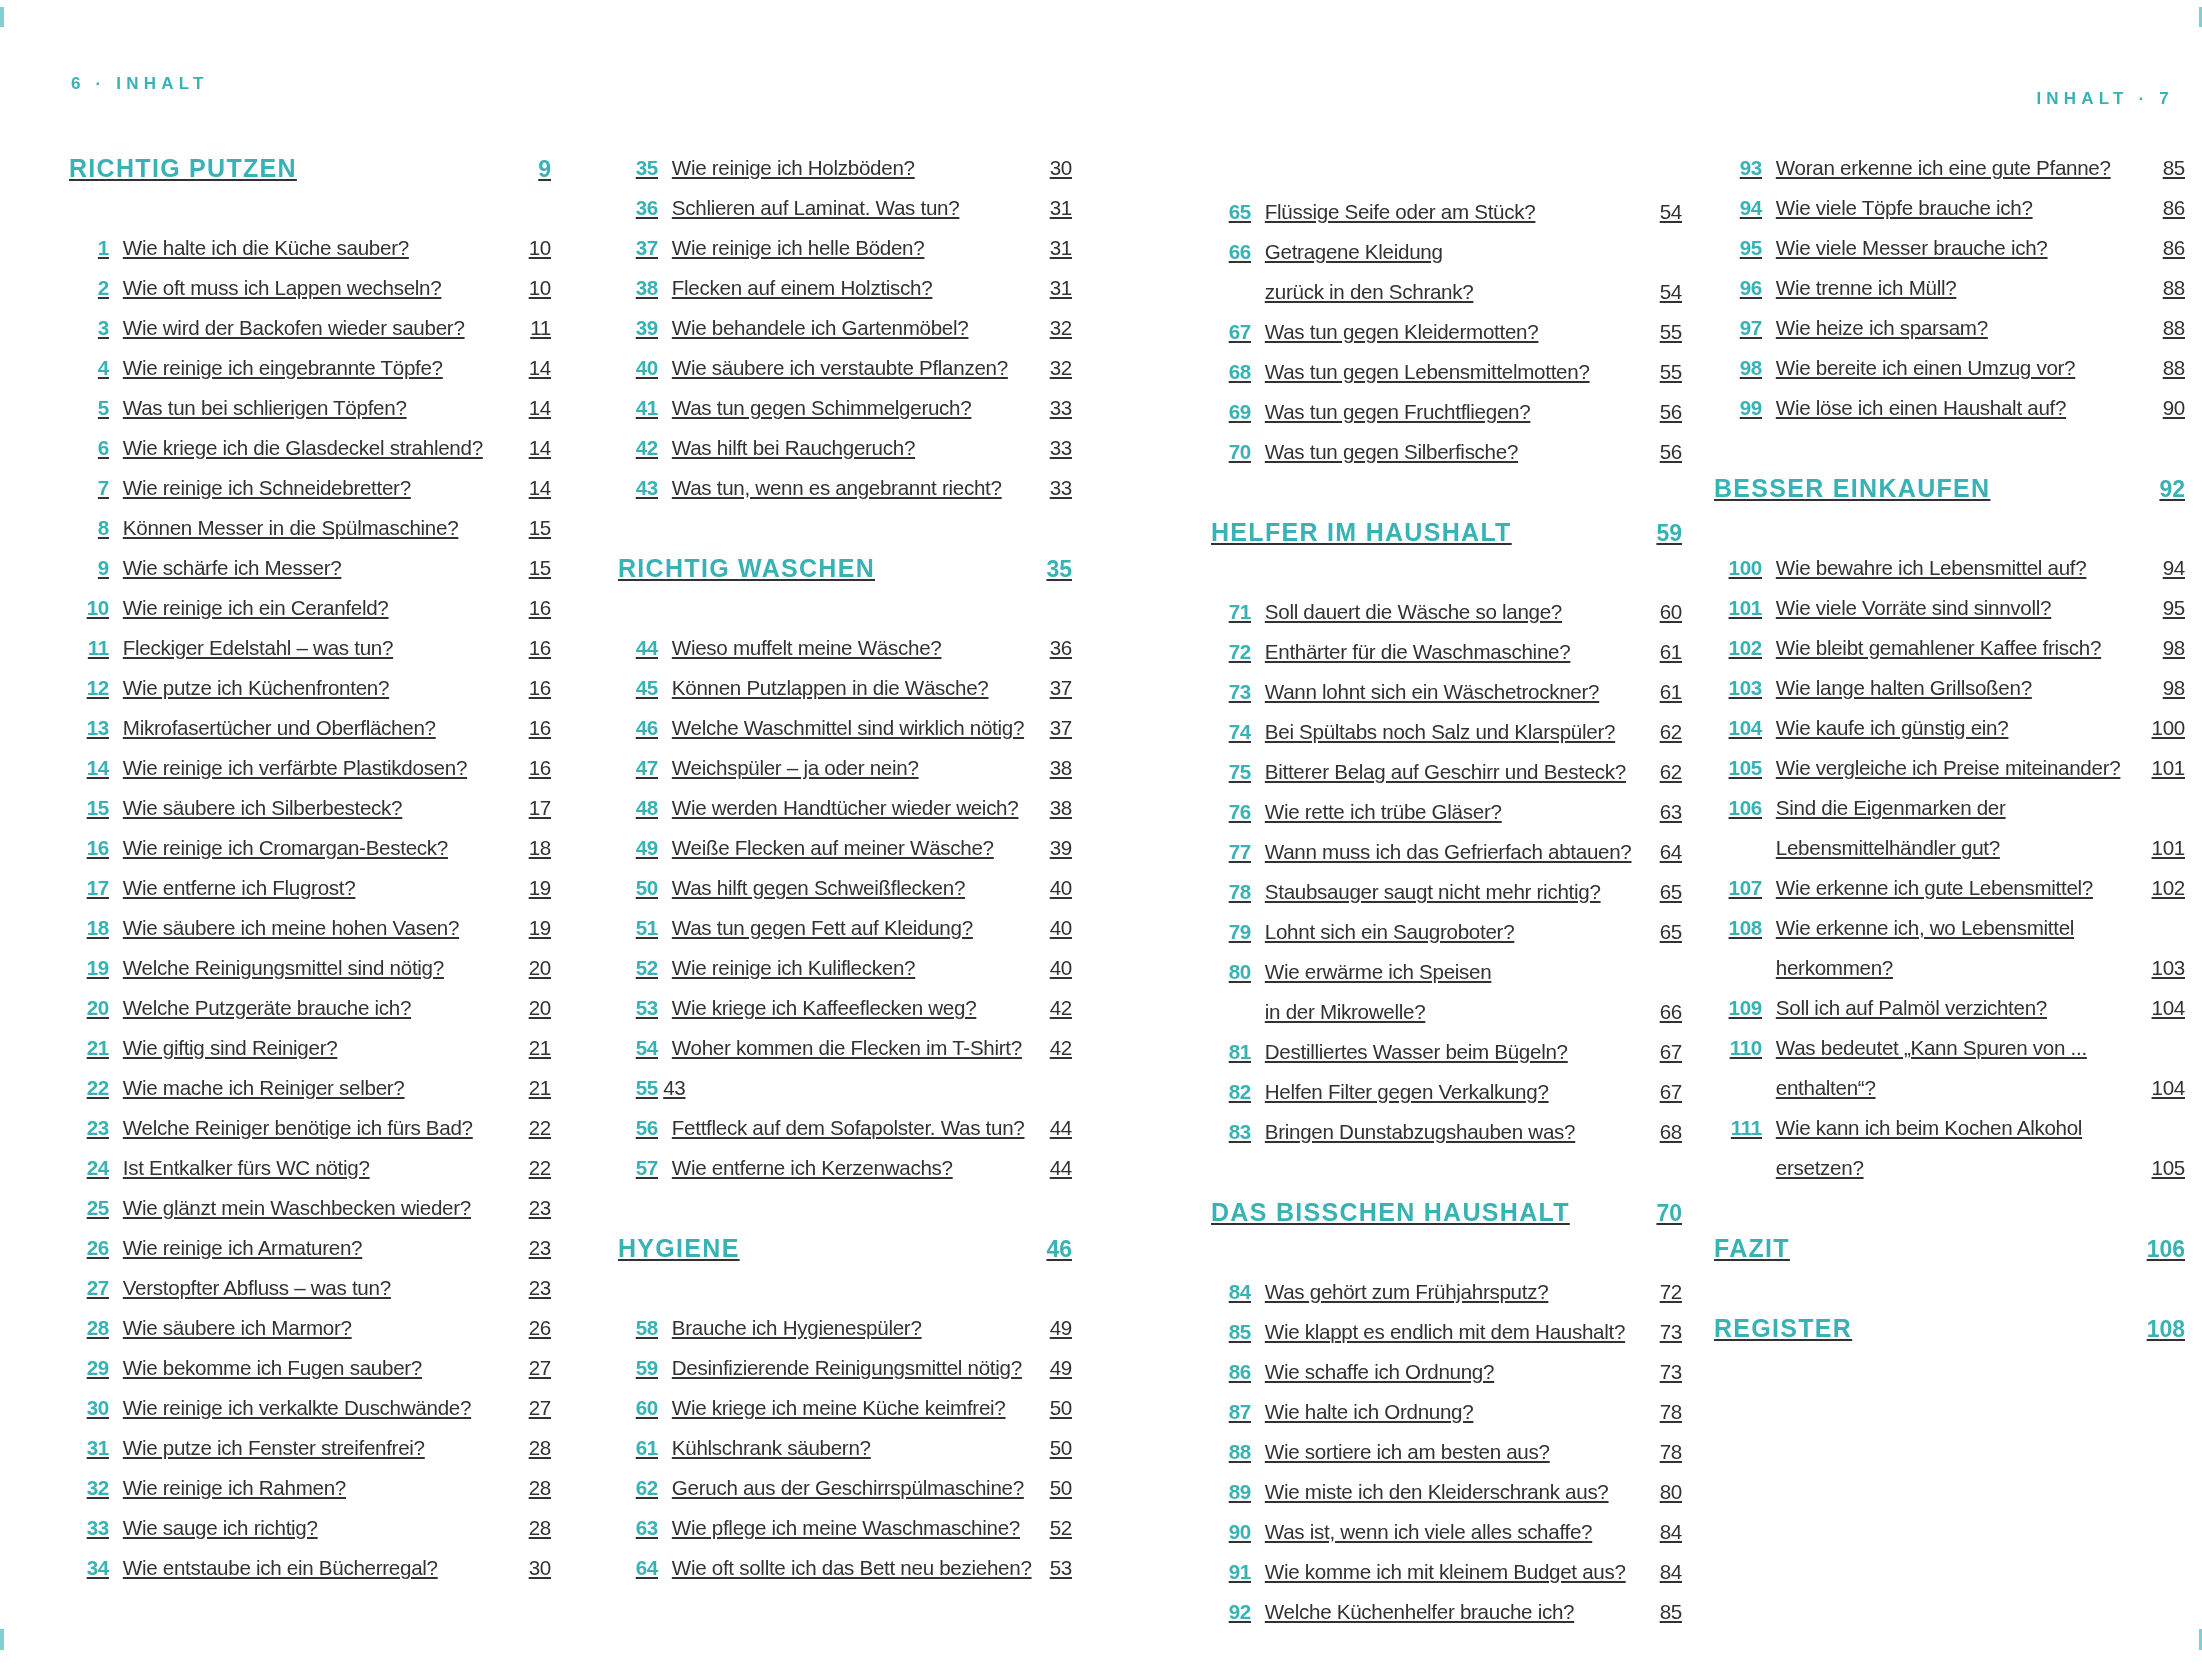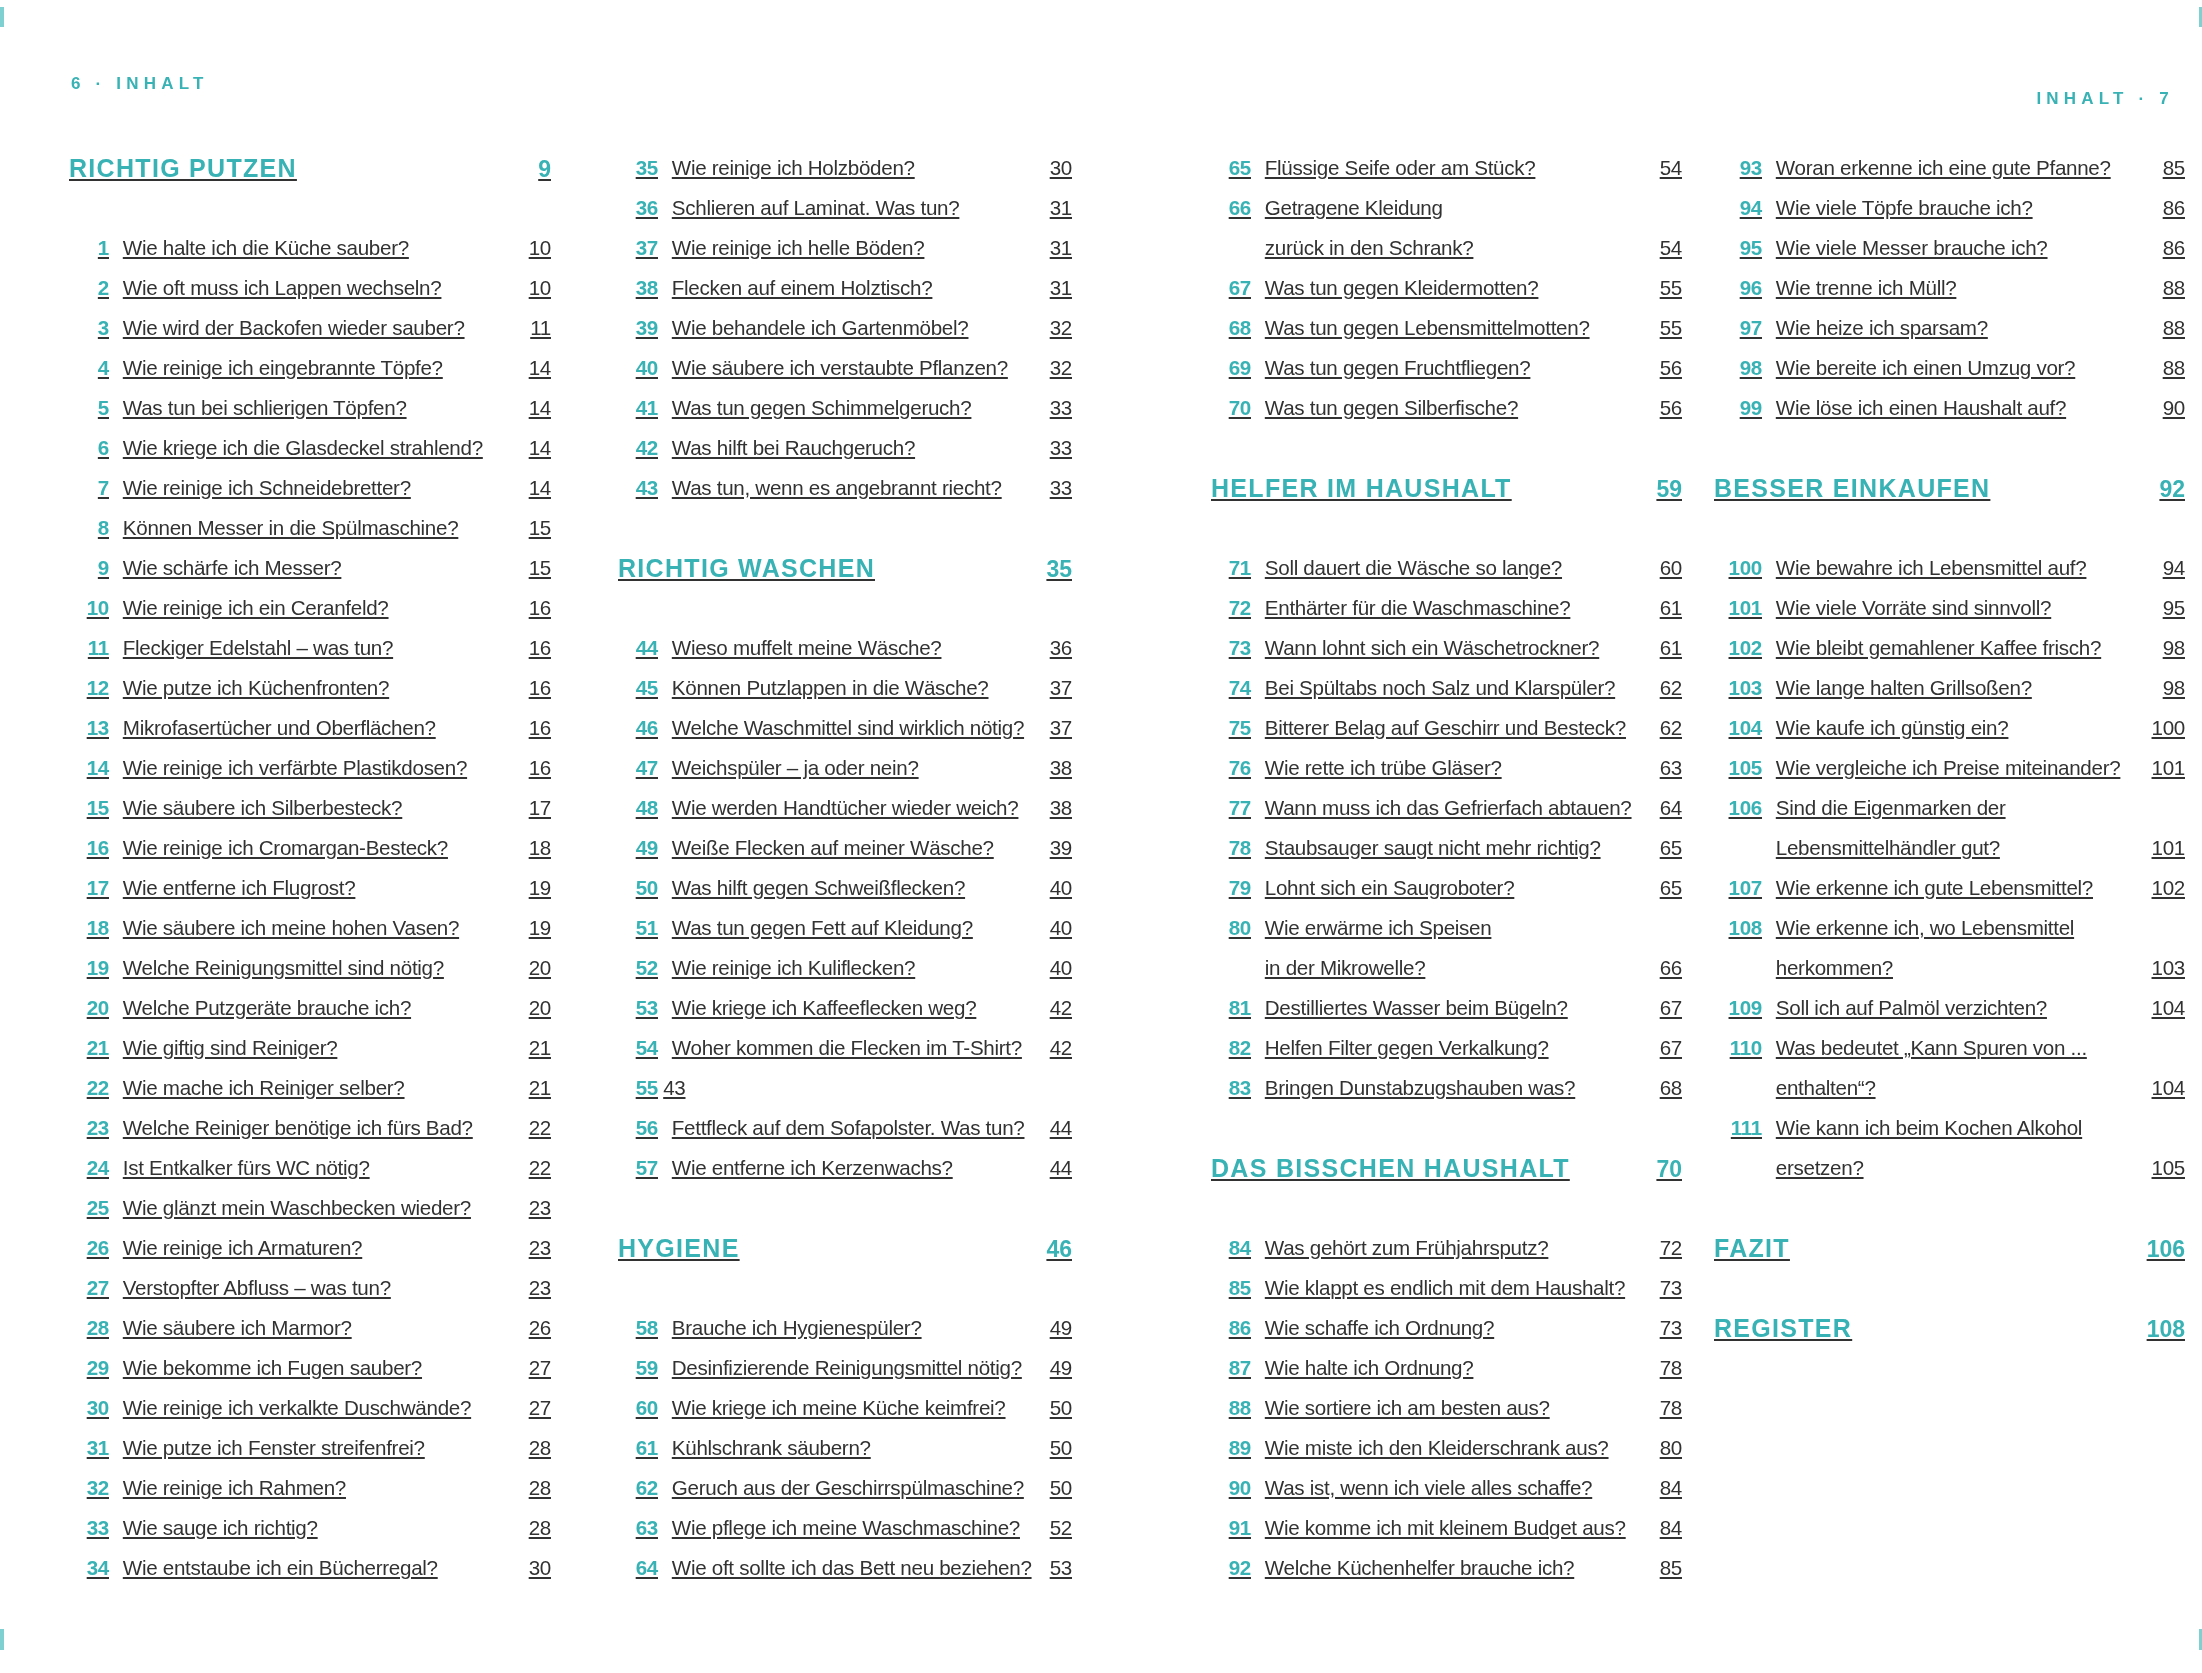--- a/index.html
+++ b/index.html
@@ -14,21 +14,21 @@
   .page-header{
     position:absolute;top:74px;
     font-size:17px;font-weight:700;letter-spacing:5.2px;
     color:#38b2b4;
   }
   .page-header.left{left:71px;}
   .page-header.right{right:29px;margin-top:15px;}
   .col{position:absolute;top:148px;text-decoration:underline;}
   .col1{left:69px;width:482px;}
   .col2{left:594px;width:454px;margin-left:24px;}
-  .col3{left:1211px;width:471px;}
+  .col3{left:1211px;width:471px;margin-top:44px;}
   .col4{left:1714px;width:471px;}
   .block + .block{margin-top:40px;}
   .section-row{
     display:flex;justify-content:space-between;align-items:baseline;
     height:40px;line-height:40px;
     color:#38b2b4;font-weight:700;font-size:25px;letter-spacing:1.3px;
   }
   .section-page{font-size:23px;letter-spacing:0;}
   .toc-row{
     display:flex;align-items:baseline;

